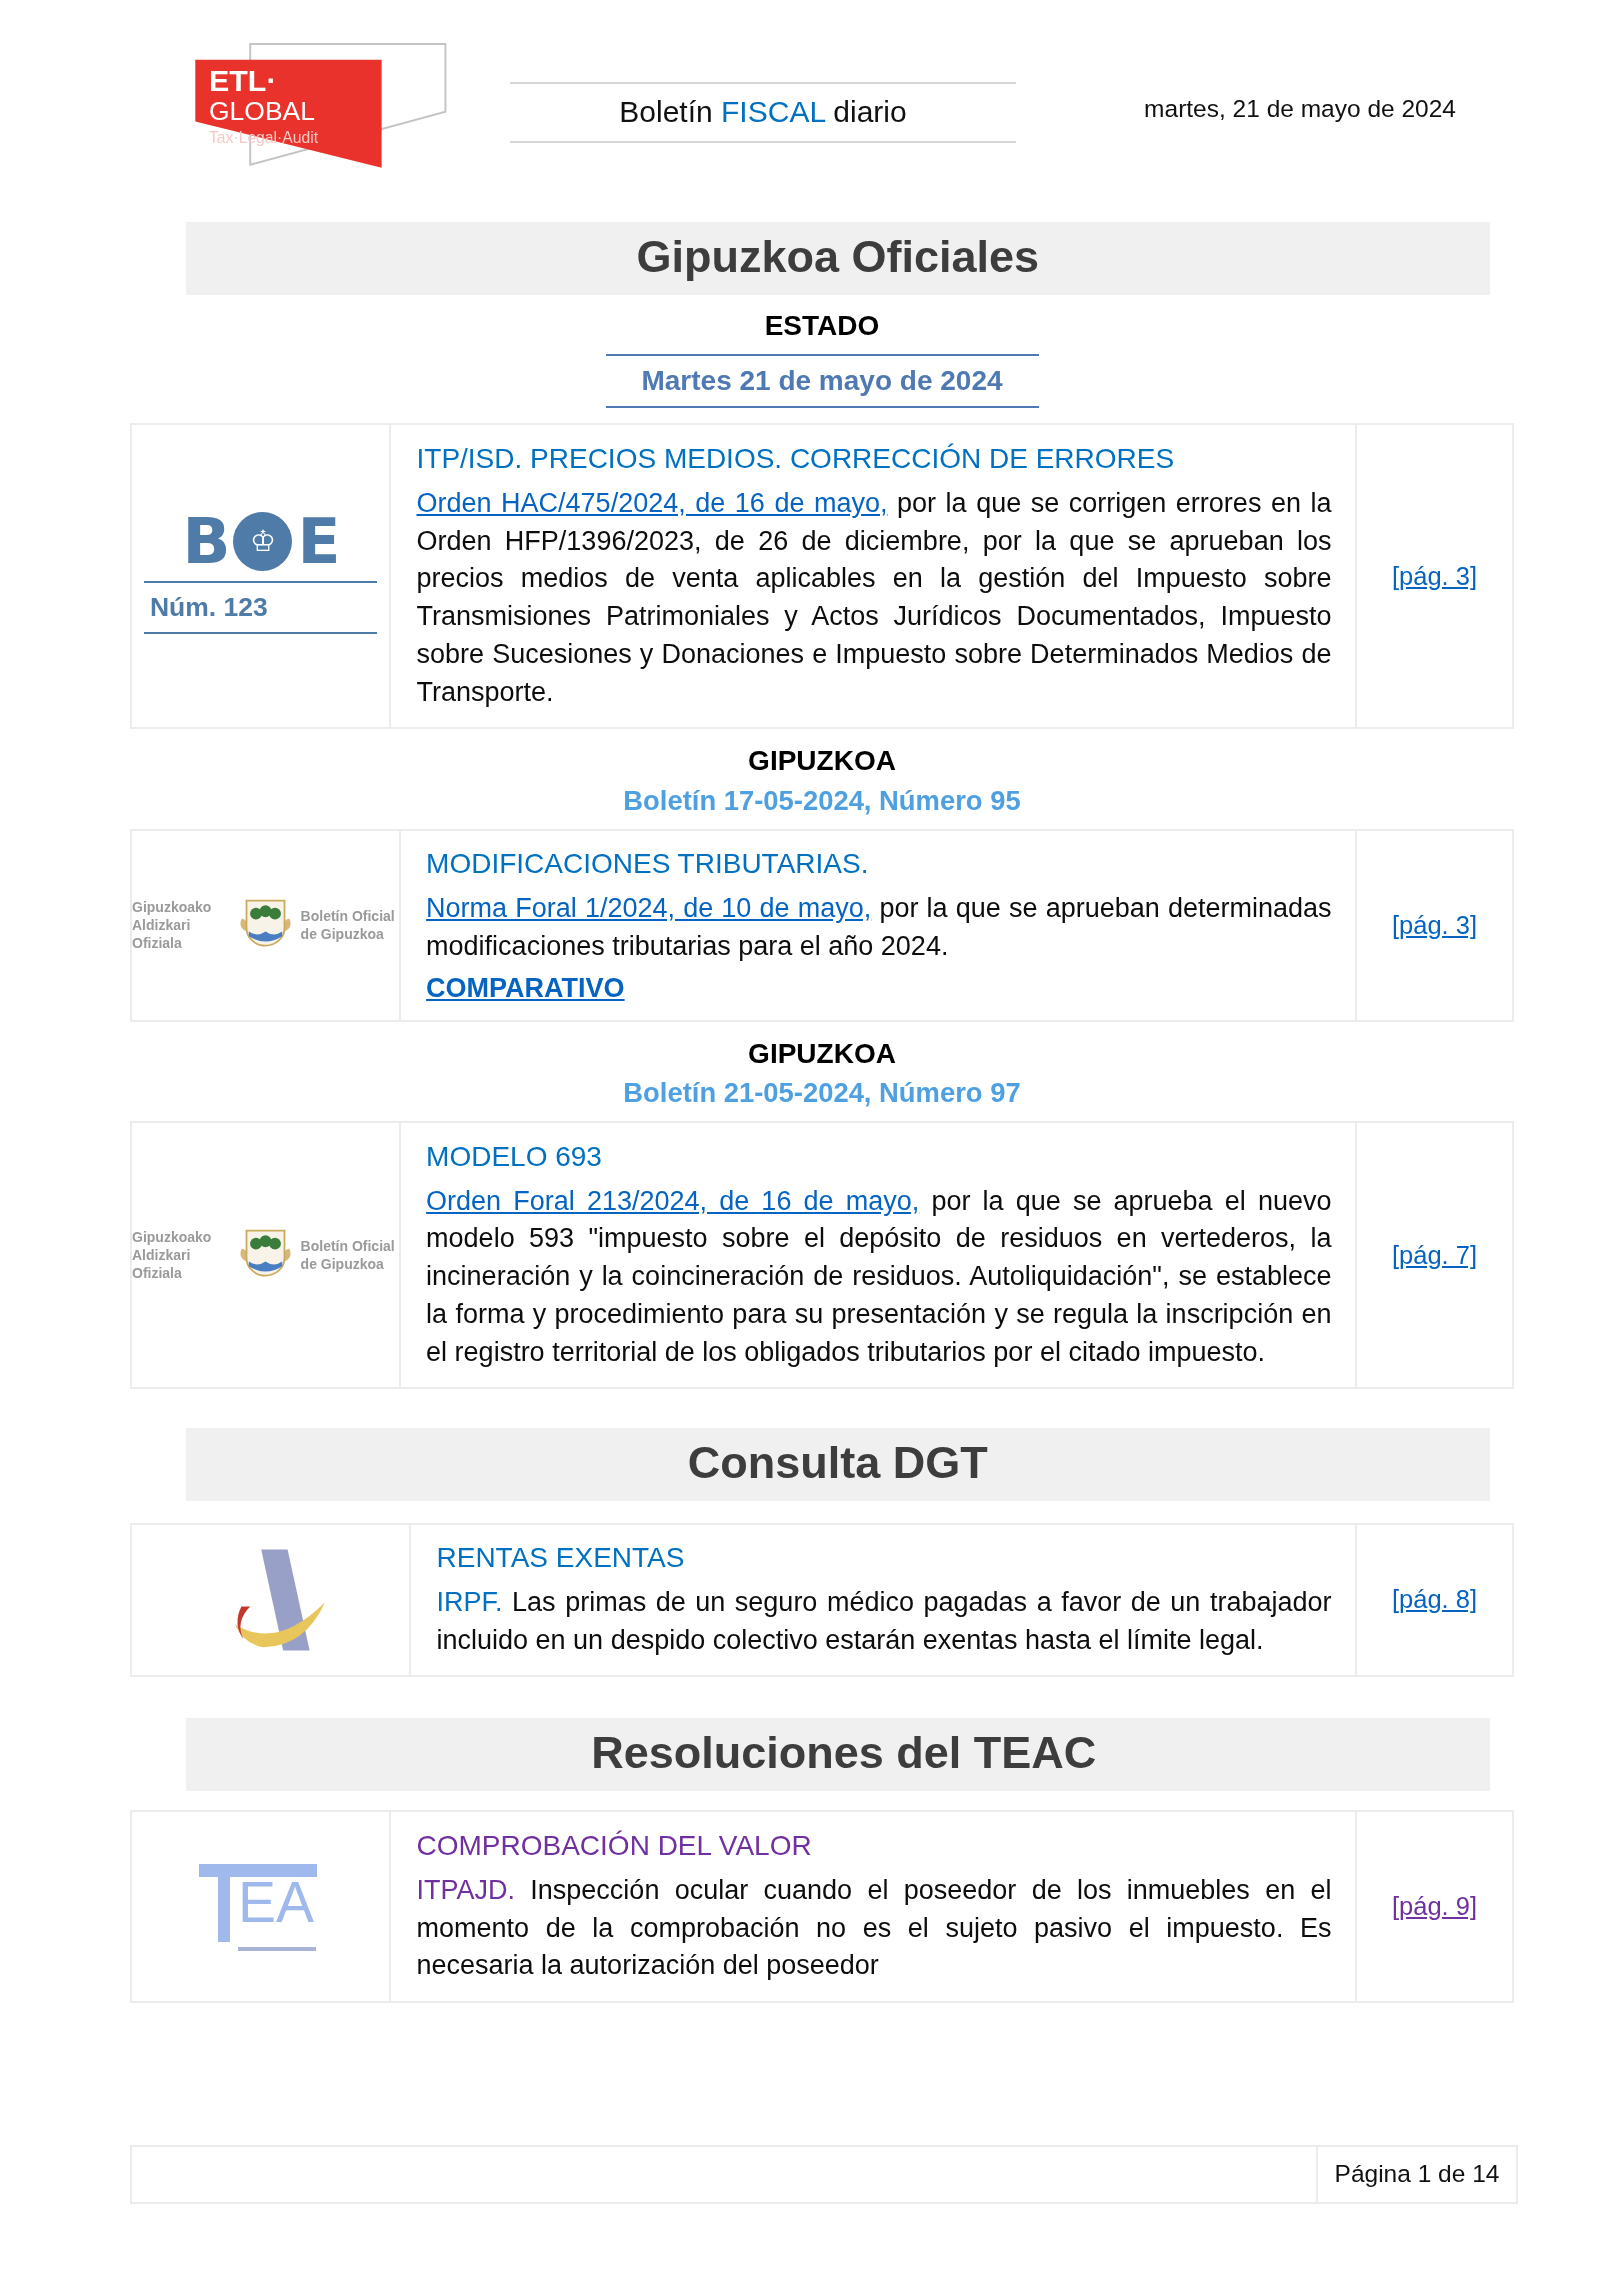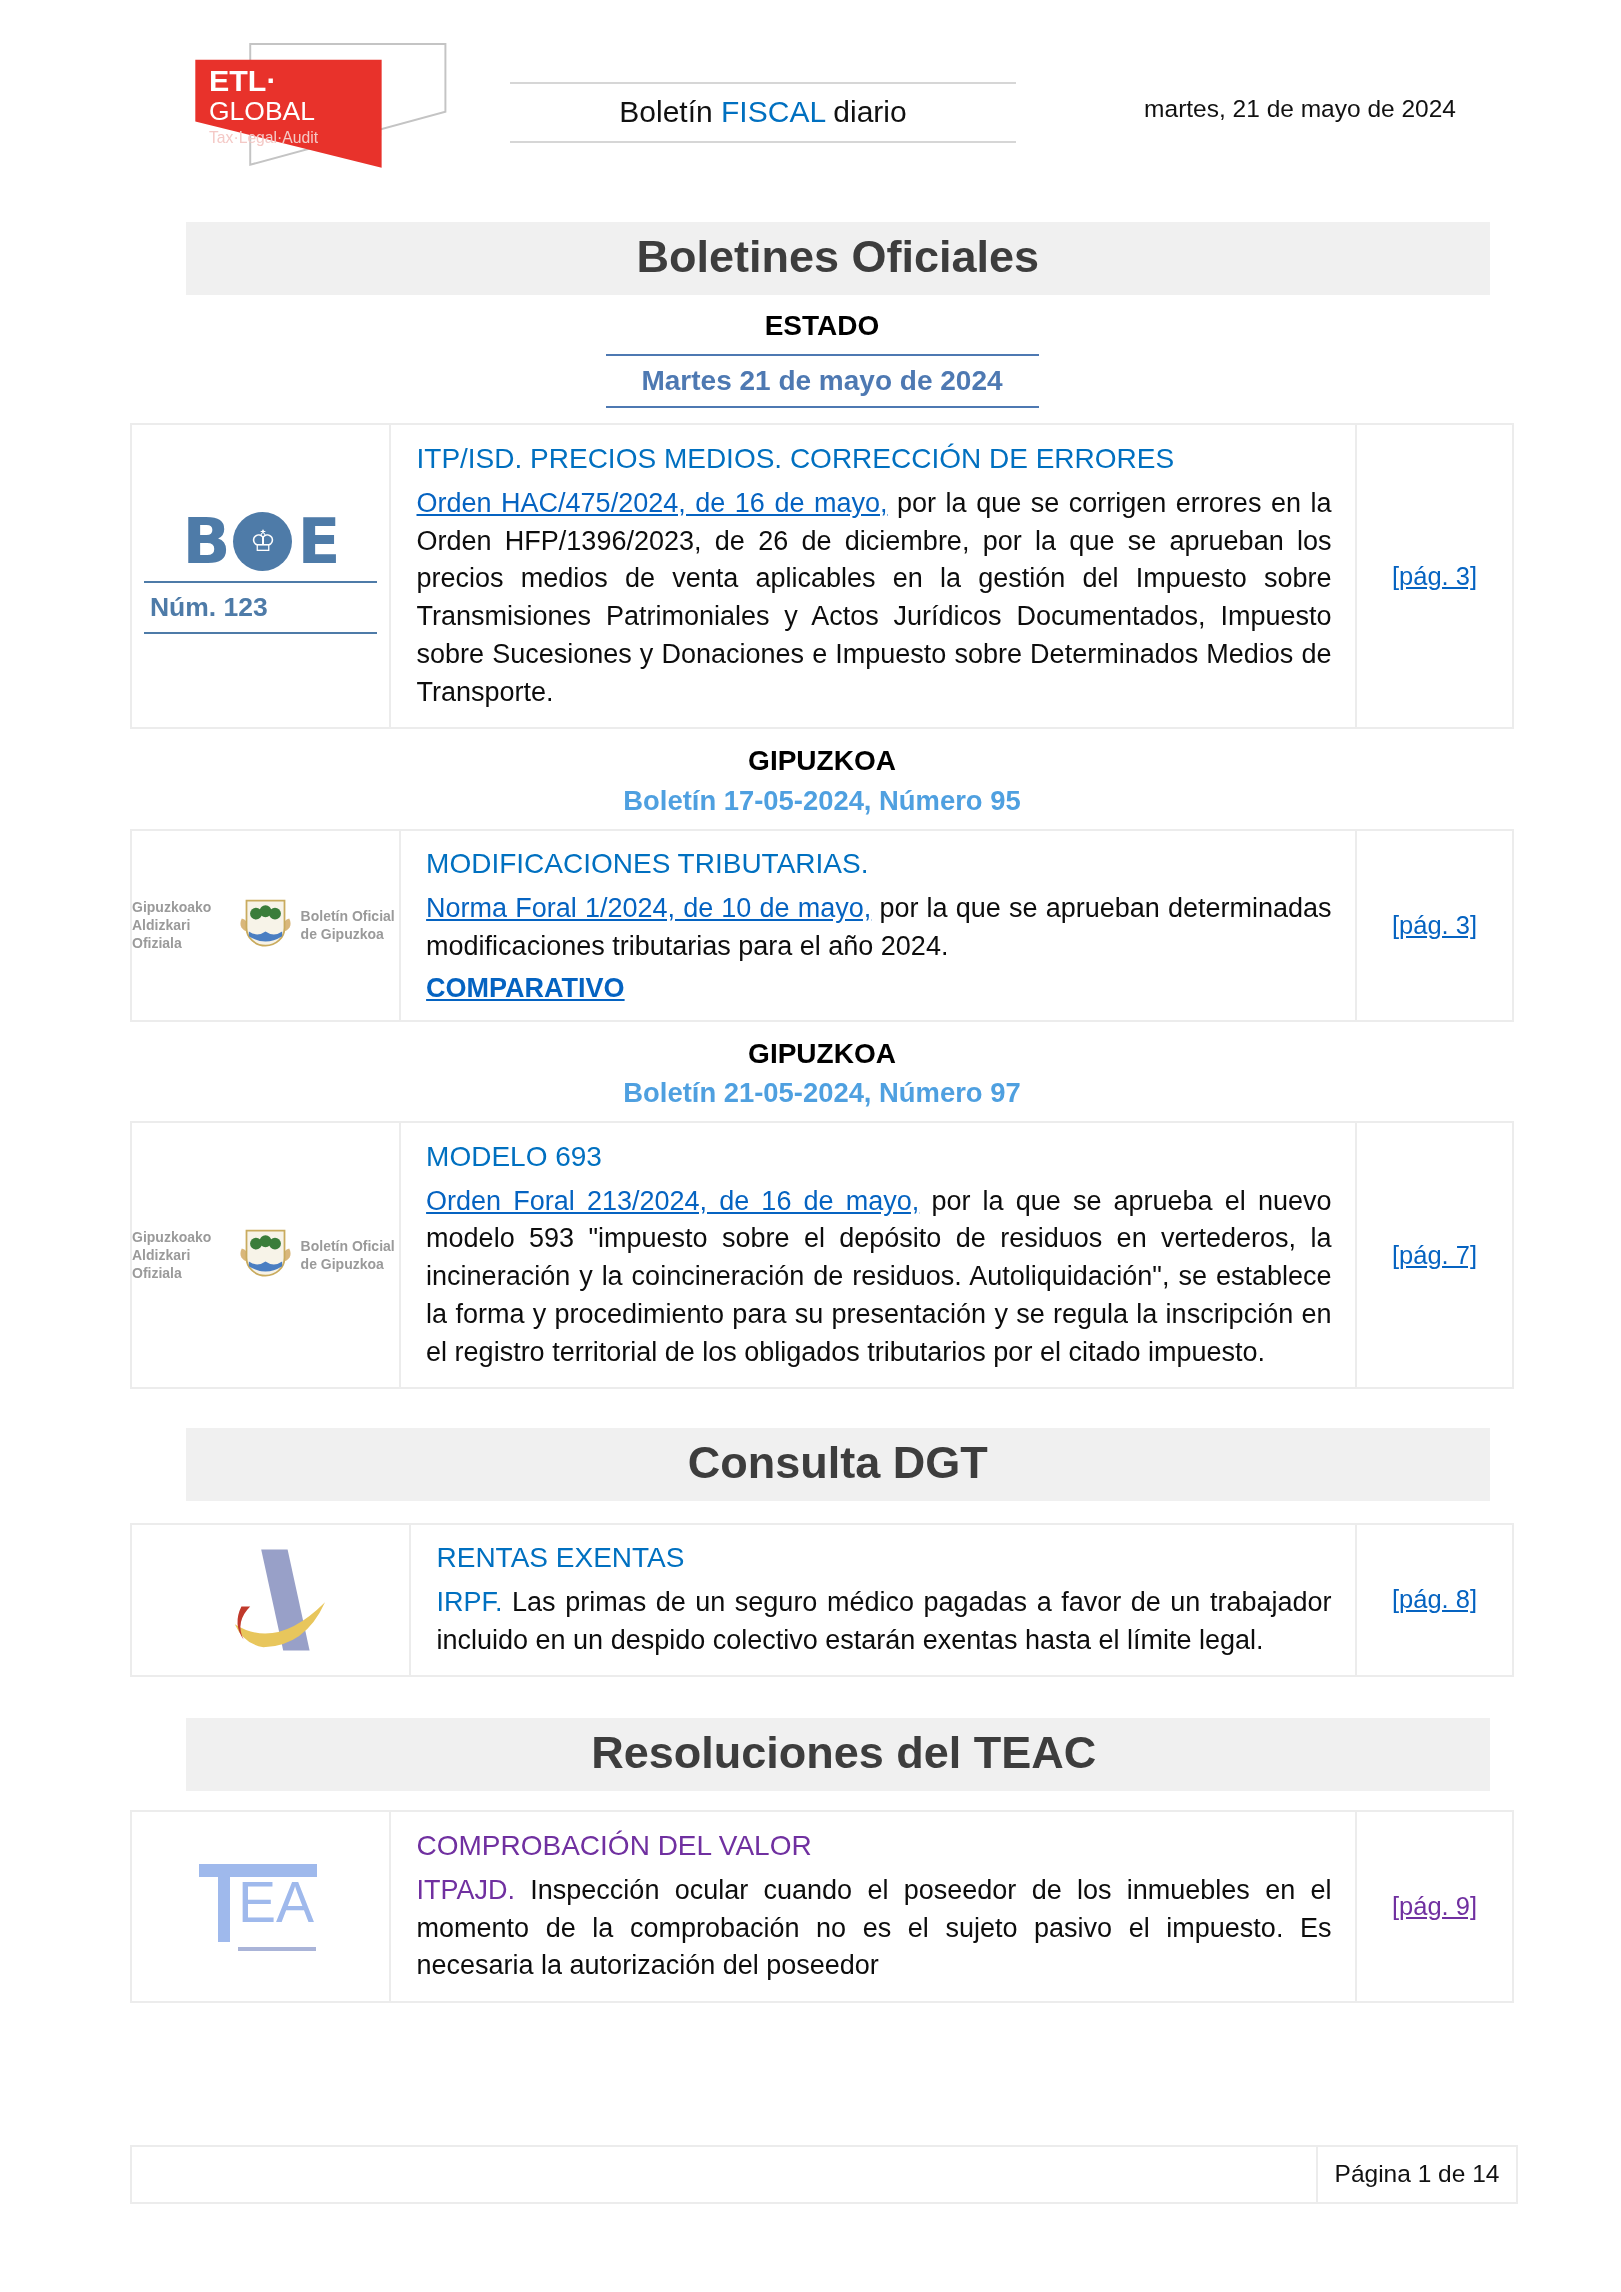--- a/index.html
+++ b/index.html
@@ -89,21 +89,21 @@
     <text x="50" y="106" fill="#f4c9c6" font-size="16">Tax·Legal·Audit</text>
   </svg>
   <div class="masthead">
     <span>Boletín </span><span class="accent">FISCAL</span><span> diario</span>
   </div>
   <div class="top-date">martes, 21 de mayo de 2024</div>
 </header>
 
 <main class="wrap">
 
-  <div class="band">Boletines Oficiales</div>
+  <div class="band">Gipuzkoa Oficiales</div>
 
   <div class="sub-label">ESTADO</div>
   <div class="datebar">Martes 21 de mayo de 2024</div>
 
   <section class="card">
     <div class="logo-col">
       <div class="boe">
         <div class="boe-row">
           <span>B</span>
           <span class="boe-crest">♔</span>

